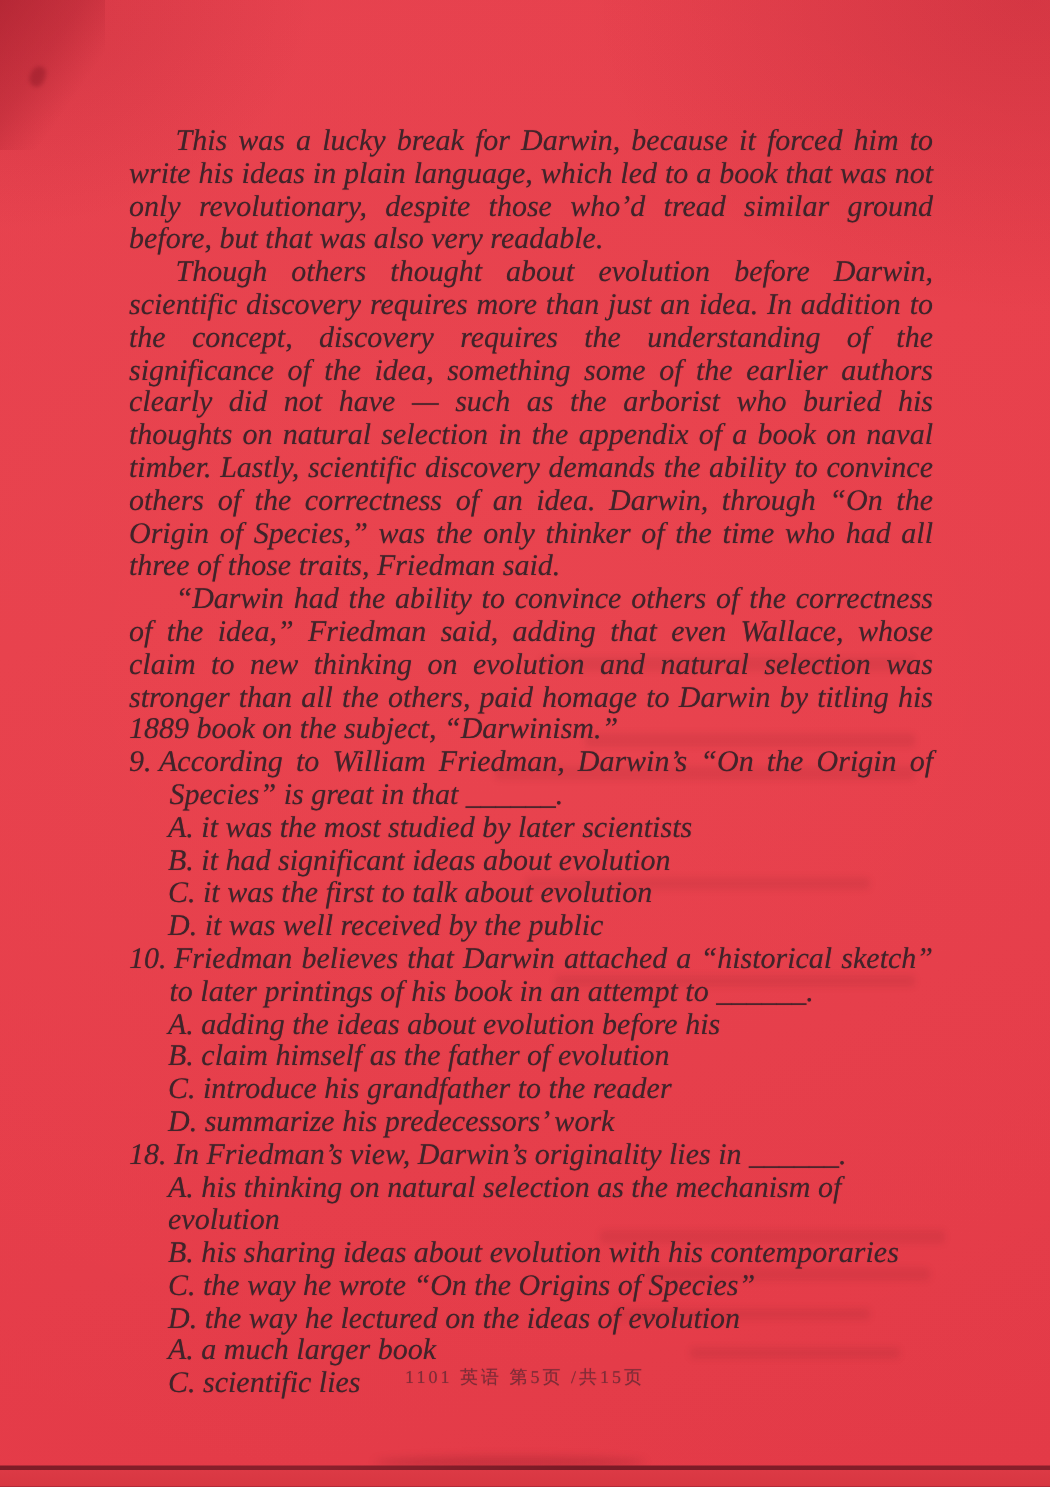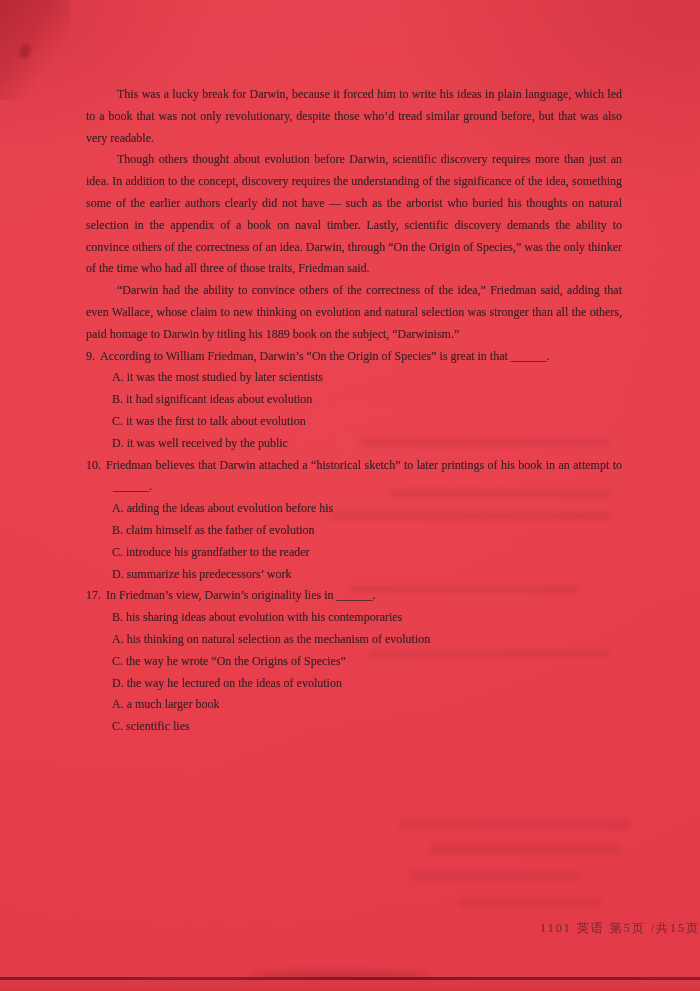--- a/index.html
+++ b/index.html
@@ -70,23 +70,24 @@
     filter: blur(2px);
     border-radius: 3px;
     pointer-events: none;
   }
   .content {
     position: absolute;
     left: 86px;
     top: 84px;
     width: 536px;
     color: #40242a;
-    font-size: 12px;
+    font-size: 20px;
     line-height: 21.8px;
     text-shadow: 0 0 0.6px rgba(70,25,35,0.55);
+    font-style: italic;
   }
   .para {
     margin: 0;
     text-align: justify;
     text-indent: 31px;
   }
   .question {
     margin: 0;
   }
   .stem {
@@ -98,26 +99,25 @@
     margin-right: 5px;
   }
   .option {
     padding-left: 26px;
     text-align: left;
   }
   .footer {
     position: absolute;
     left: 0; top: 910px;
     width: 700px;
-    text-align: right;
+    text-align: center;
     color: #7e2d38;
     font-size: 12px;
     letter-spacing: 2px;
     text-shadow: 0 0 0.5px rgba(110,35,45,0.5);
-    margin-top: 10px;
   }
 </style>
 </head>
 <body>
 
 <div class="page">
 
   <div class="corner-fold"></div>
   <div class="crease-mark"></div>
 
@@ -147,23 +147,23 @@
 
     <div class="question">
       <div class="stem"><span class="qnum">10.</span><span>Friedman believes that Darwin attached a “historical sketch” to later printings of his book in an attempt to ______.</span></div>
       <div class="option">A. adding the ideas about evolution before his</div>
       <div class="option">B. claim himself as the father of evolution</div>
       <div class="option">C. introduce his grandfather to the reader</div>
       <div class="option">D. summarize his predecessors’ work</div>
     </div>
 
     <div class="question">
-      <div class="stem"><span class="qnum">17.</span><span>In Friedman’s view, Darwin’s originality lies in ______.</span></div>
+      <div class="stem"><span class="qnum">18.</span><span>In Friedman’s view, Darwin’s originality lies in ______.</span></div>
+      <div class="option">A. his thinking on natural selection as the mechanism of evolution</div>
       <div class="option">B. his sharing ideas about evolution with his contemporaries</div>
-      <div class="option">A. his thinking on natural selection as the mechanism of evolution</div>
       <div class="option">C. the way he wrote “On the Origins of Species”</div>
       <div class="option">D. the way he lectured on the ideas of evolution</div>
     </div>
 
     <div class="question">
       <div class="option">A. a much larger book</div>
       <div class="option">C. scientific lies</div>
     </div>
 
   </div>

